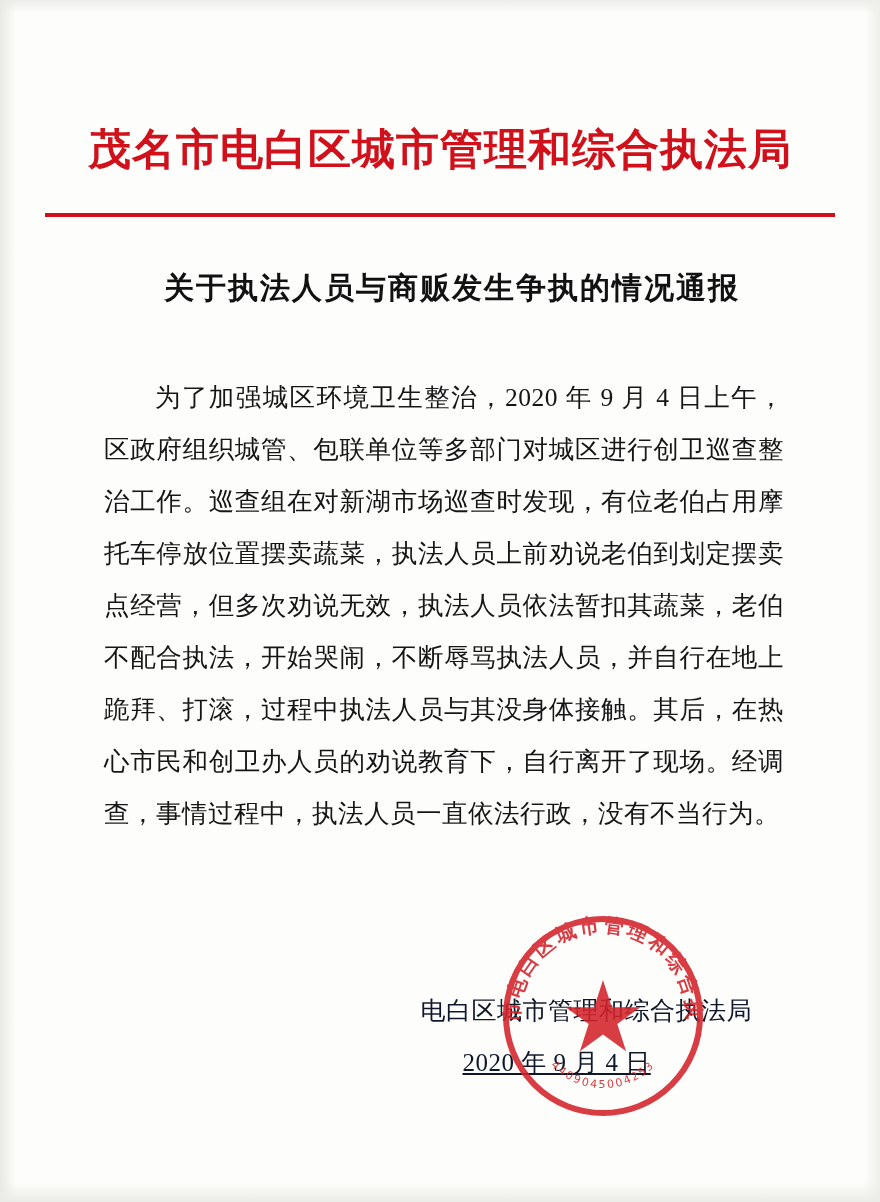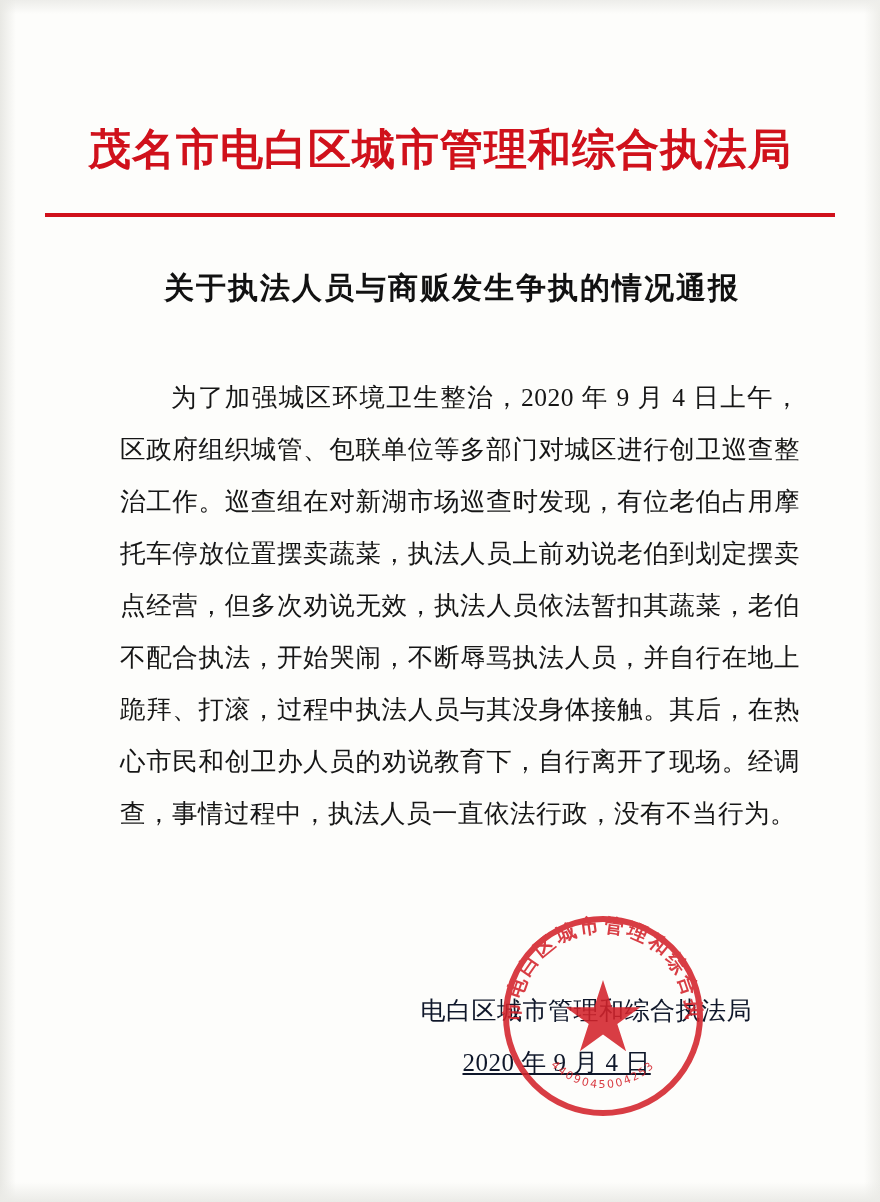--- a/index.html
+++ b/index.html
@@ -68,21 +68,20 @@
     position: absolute;
     top: 372px;
     left: 104px;
     width: 680px;
     font-size: 25.5px;
     line-height: 52px;
     text-align: justify;
     text-justify: inter-ideograph;
     letter-spacing: 0.5px;
     color: #161616;
-    margin-left: 16px;
   }
   .doc-body p {
     margin: 0;
     text-indent: 2em;
   }
 
   
   .sign-block {
     position: absolute;
     top: 985px;

